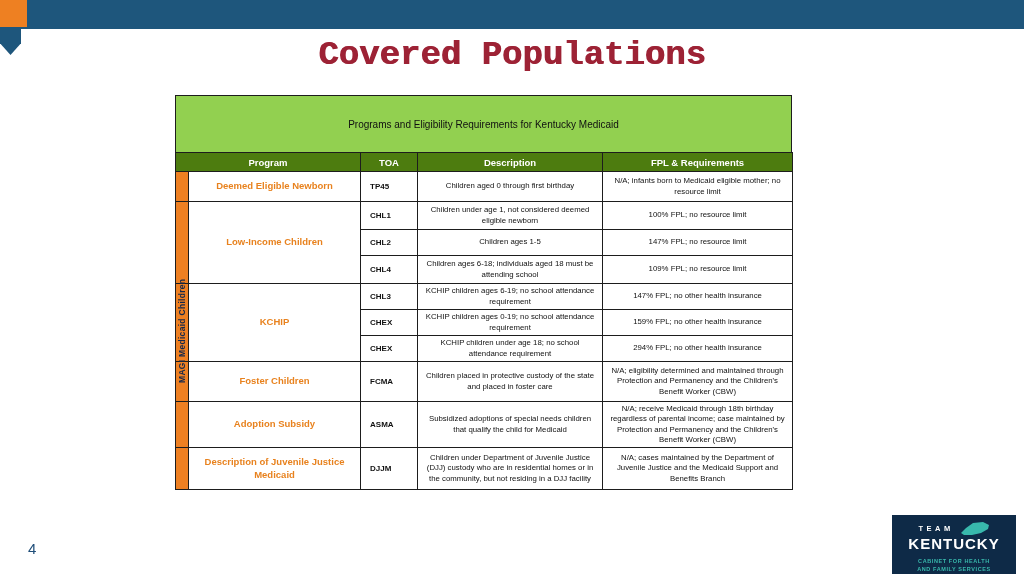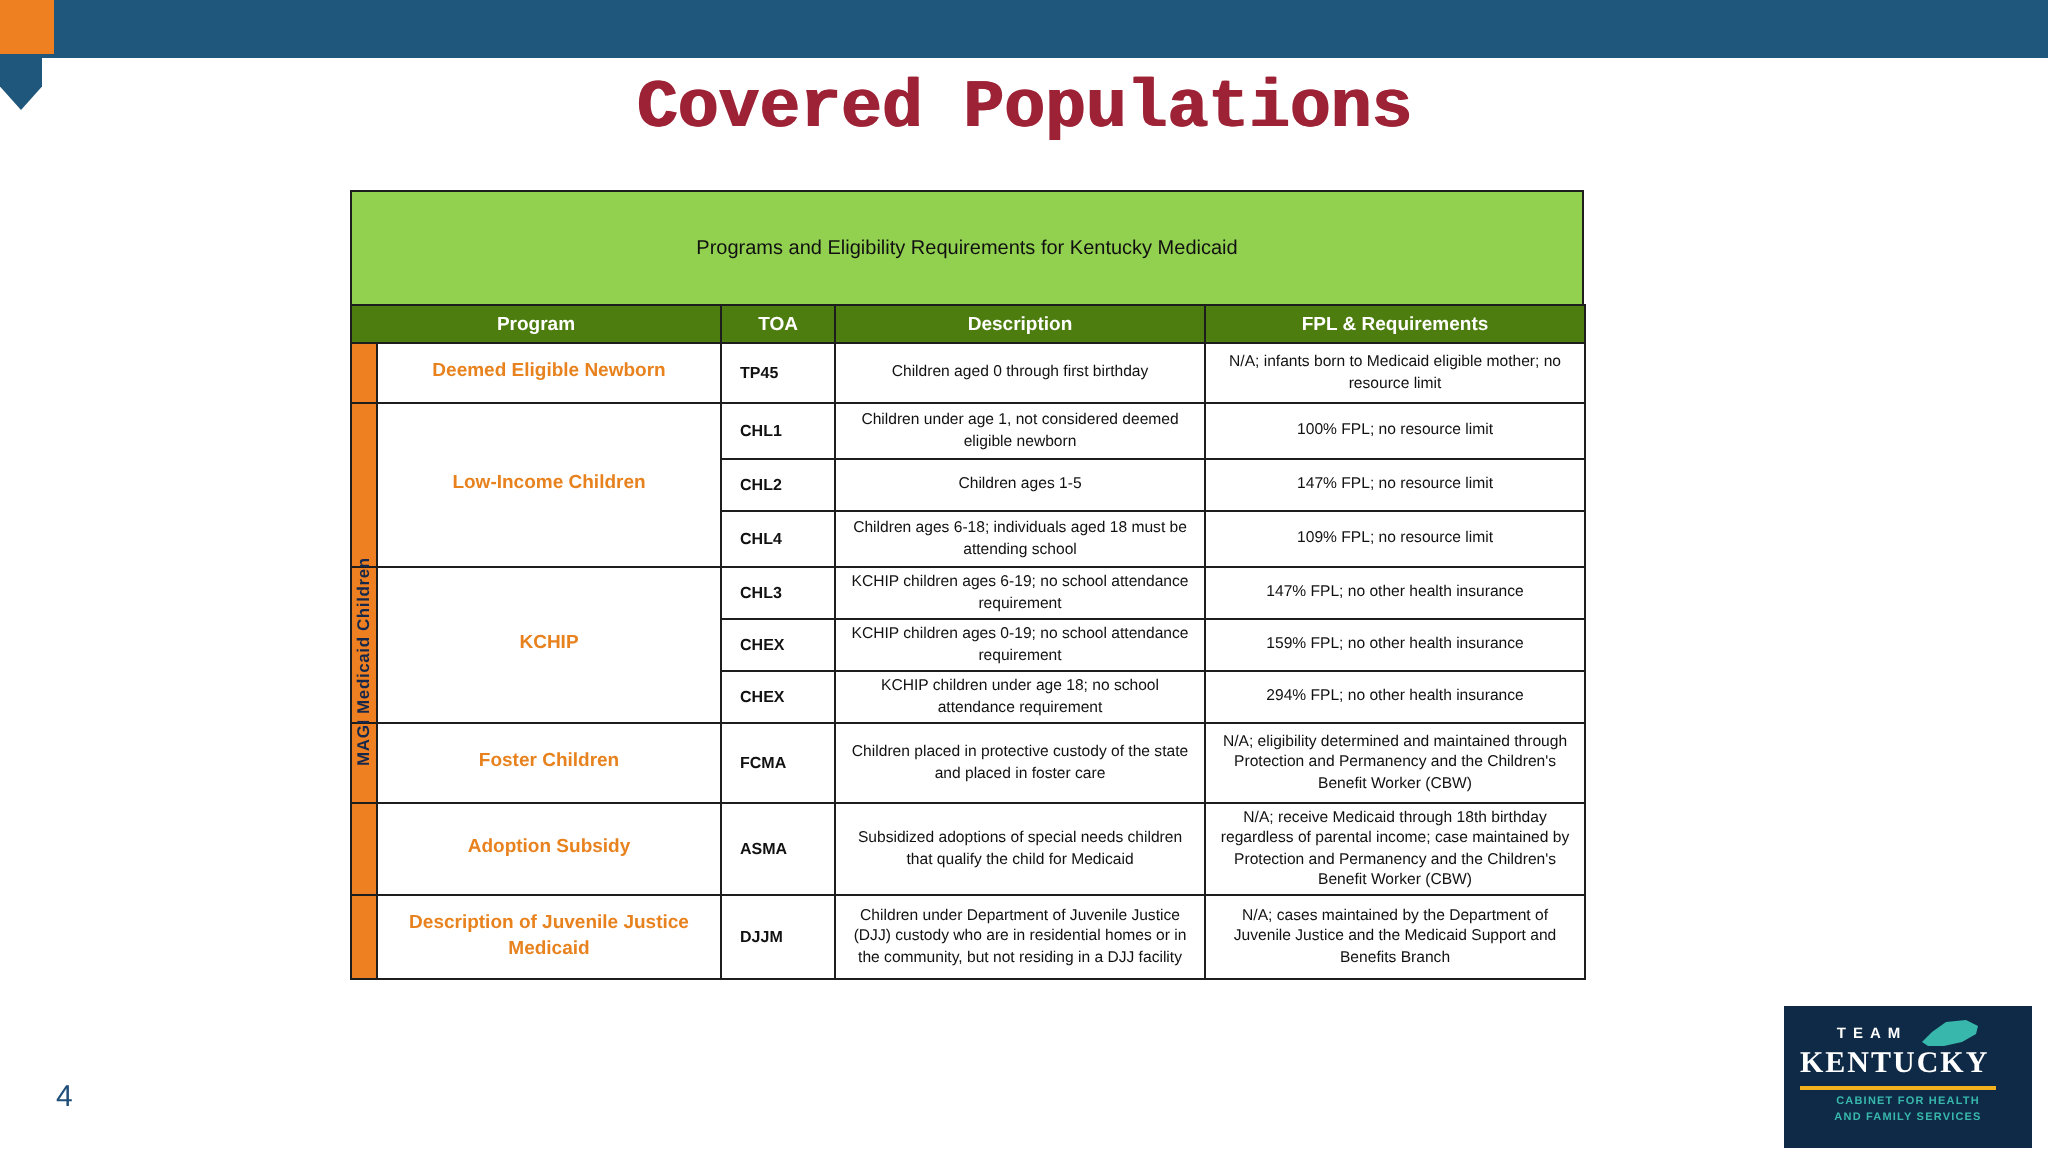--- a/index.html
+++ b/index.html
@@ -62,28 +62,28 @@
     display:flex; align-items:center; justify-content:center;
     writing-mode:vertical-rl; transform:rotate(180deg);
     font-size:8.5px; font-weight:bold; color:#15284b; letter-spacing:0.3px;
     pointer-events:none;
   }
 
   
   .pagenum { position:absolute; left:28px; top:540px; font-size:15px; color:#1f4e79; }
 
   .logo {
-    position:absolute; right:8px; bottom:2px; width:124px; height:71px;
+    position:absolute; right:8px; bottom:2px; width:124px; height:59px;
     background:#0e2a47; padding:6px 8px 3px;
-    display:flex; flex-direction:column; 
+    display:flex; flex-direction:column; align-items:center;
   }
   .logo-row1 { display:flex; align-items:center; justify-content:center; gap:6px; width:100%; }
   .logo-team { color:#ffffff; font-size:7.5px; font-weight:bold; letter-spacing:3.5px; }
   .logo-state svg { width:30px; height:15px; display:block; }
-  .logo-kentucky { color:#ffffff; font-weight:bold; font-size:15px; letter-spacing:1px; line-height:1.1;font-family:Liberation Serif, serif; }
+  .logo-kentucky { color:#ffffff; font-weight:bold; font-size:15px; letter-spacing:1px; line-height:1.1; }
   .logo-line { width:98px; height:2px; background:#f2b01e; margin:2px 0; }
   .logo-cabinet {
     color:#38b8ac; font-size:5.5px; letter-spacing:0.6px; text-align:center;
     white-space:pre-line; line-height:1.5; font-weight:bold;
   }
 </style>
 </head>
 <body>
 
 <div class="topbar"></div>

